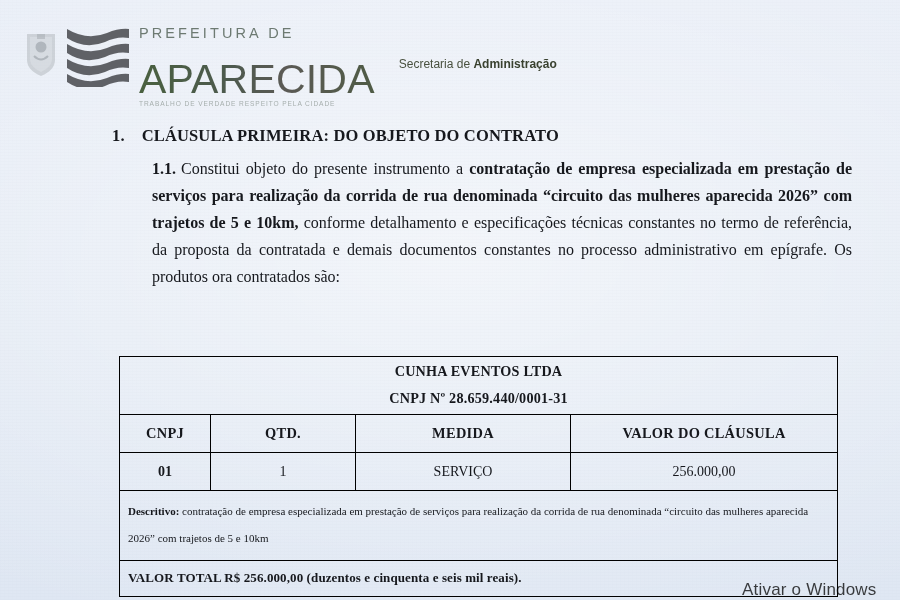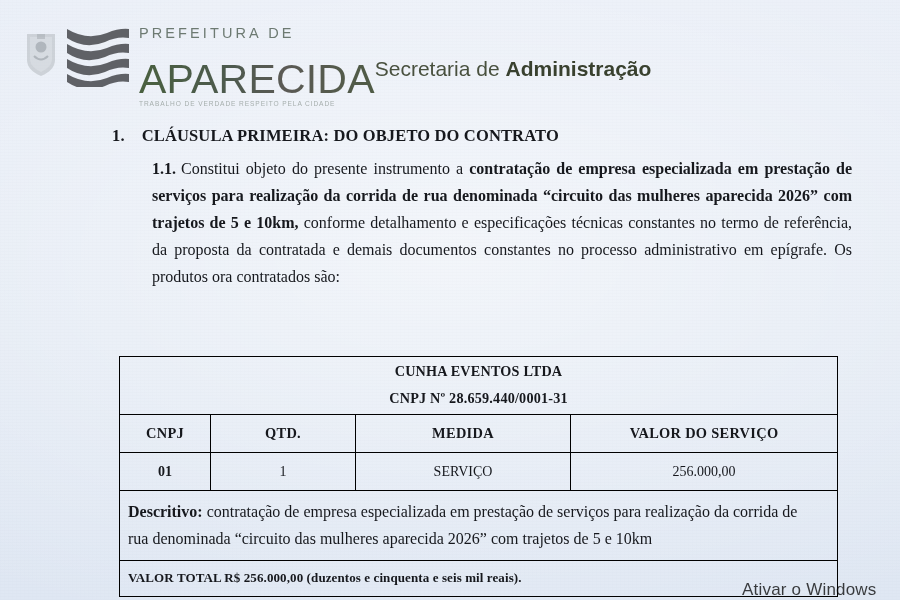--- a/index.html
+++ b/index.html
@@ -86,22 +86,23 @@
     font-family: "Liberation Sans", "DejaVu Sans", sans-serif;
     font-size: 6.6px;
     letter-spacing: 0.9px;
     color: #9aa3a0;
     opacity: .85;
     margin-top: 2px;
     white-space: nowrap;
   }
   .secretaria {
     font-family: "Liberation Sans", "DejaVu Sans", sans-serif;
-    font-size: 21px;
+    font-size: 12px;
     color: #49513f;
+    margin-left: 24px;
     margin-top: 37px;
     white-space: nowrap;
   }
   .secretaria b { font-weight: bold; color:#39412f; }
 
   
   .clause-title {
     position: absolute;
     left: 112px; top: 126px;
     width: 740px;
@@ -156,21 +157,21 @@
     height: 38px;
   }
   .tbl .cell {
     text-align: center;
     height: 38px;
     font-size: 14px;
   }
   .tbl .cell.bold { font-weight: bold; }
   .tbl .desc {
     padding: 7px 16px 8px 8px;
-    font-size: 16px;
+    font-size: 11px;
     line-height: 27px;
     text-align: left;
   }
   .tbl .desc b { font-weight: bold; }
   .tbl .total {
     padding: 6px 8px 7px 8px;
     font-weight: bold;
     font-size: 13px;
     height: 36px;
     text-align: left;
@@ -247,21 +248,21 @@
     <tr>
       <td class="ttl" colspan="4">
         <span>CUNHA EVENTOS LTDA</span>
         <span class="l2">CNPJ Nº 28.659.440/0001-31</span>
       </td>
     </tr>
     <tr>
       <td class="colhead">CNPJ</td>
       <td class="colhead">QTD.</td>
       <td class="colhead">MEDIDA</td>
-      <td class="colhead">VALOR DO SERVIÇO</td>
+      <td class="colhead">VALOR DO CLÁUSULA</td>
     </tr>
     <tr>
       <td class="cell bold">01</td>
       <td class="cell">1</td>
       <td class="cell">SERVIÇO</td>
       <td class="cell">256.000,00</td>
     </tr>
     <tr>
       <td class="desc" colspan="4"><b>Descritivo:</b><span> contratação de empresa especializada em prestação de serviços para realização da corrida de rua denominada “circuito das mulheres aparecida 2026” com trajetos de 5 e 10km</span></td>
     </tr>

